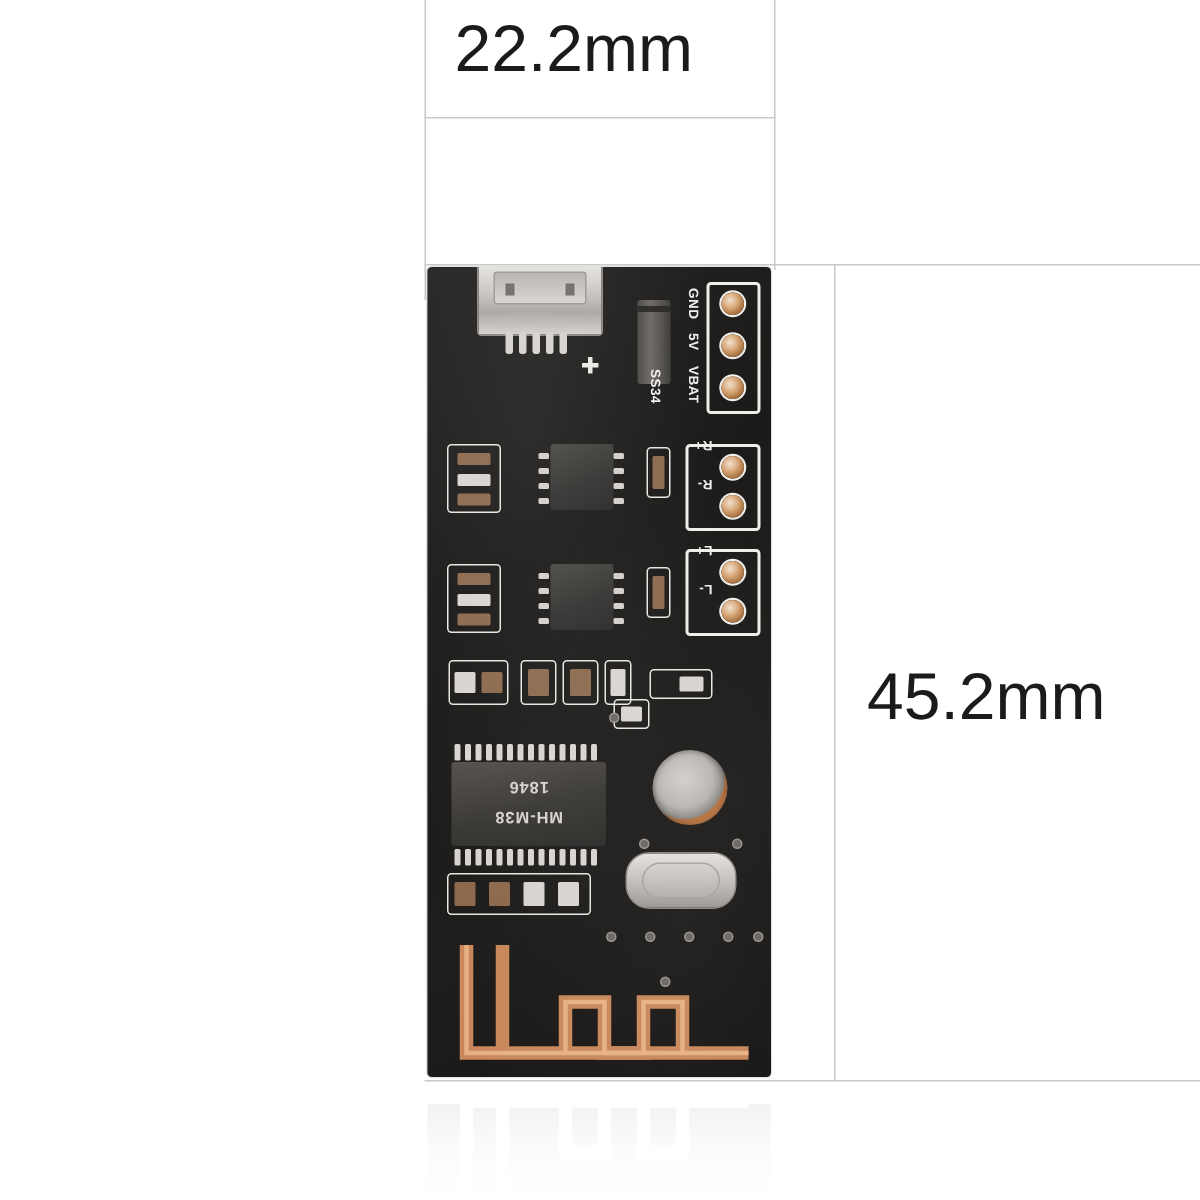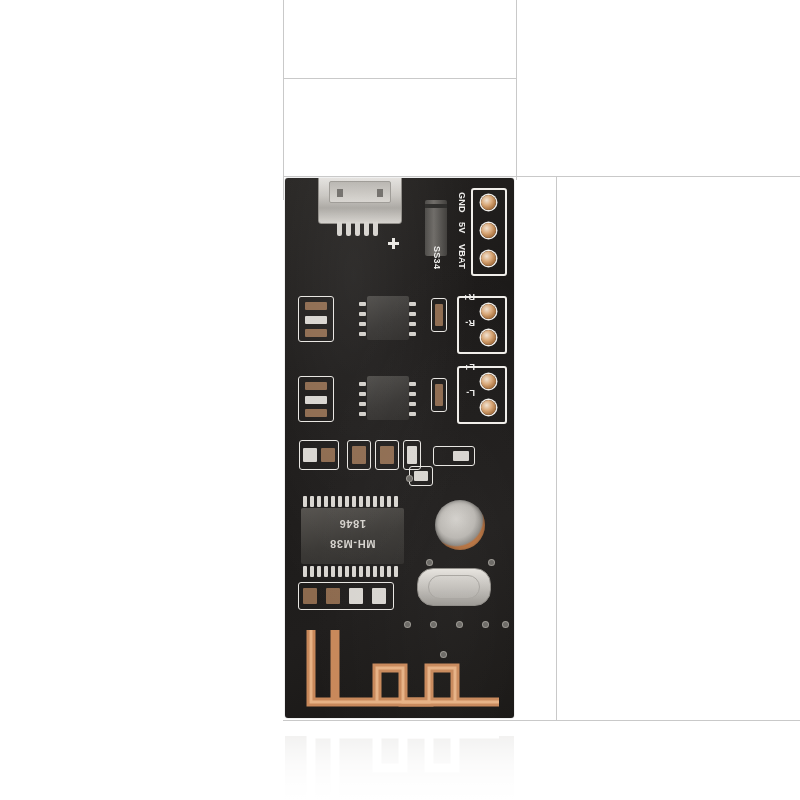--- a/index.html
+++ b/index.html
@@ -201,20 +201,22 @@
 
 <div id="stage">
 
   <div class="guide-v" style="left:283px; top:0px;  height:200px;"></div>
   <div class="guide-v" style="left:516px; top:0px;  height:180px;"></div>
   <div class="guide-h" style="left:283px; top:78px; width:234px;"></div>
   <div class="guide-h" style="left:283px; top:176px; width:517px;"></div>
   <div class="guide-v" style="left:556px; top:176px; height:544px;"></div>
   <div class="guide-h" style="left:283px; top:720px; width:517px;"></div>
 
+  <div class="dim-label" id="dim-width">22.2mm</div>
+  <div class="dim-label" id="dim-height">45.2mm</div>
 
   <div id="board">
 
     <div id="usb">
       <div class="usb-mouth"></div>
       <div class="usb-tab" style="left:18px;"></div>
       <div class="usb-tab" style="left:58px;"></div>
     </div>
     <div class="usb-leg" style="left:52px;"></div>
     <div class="usb-leg" style="left:61px;"></div>

